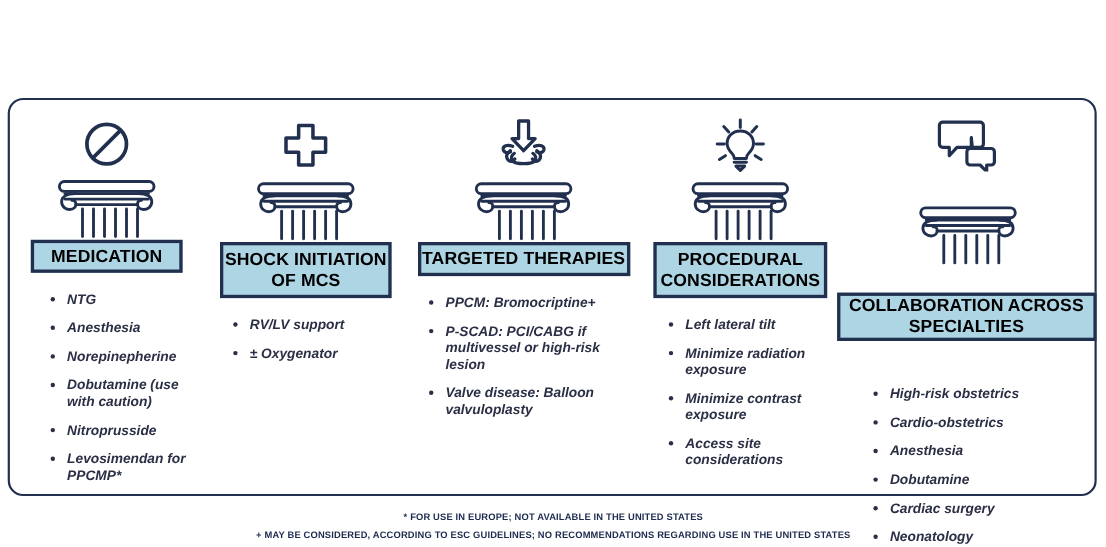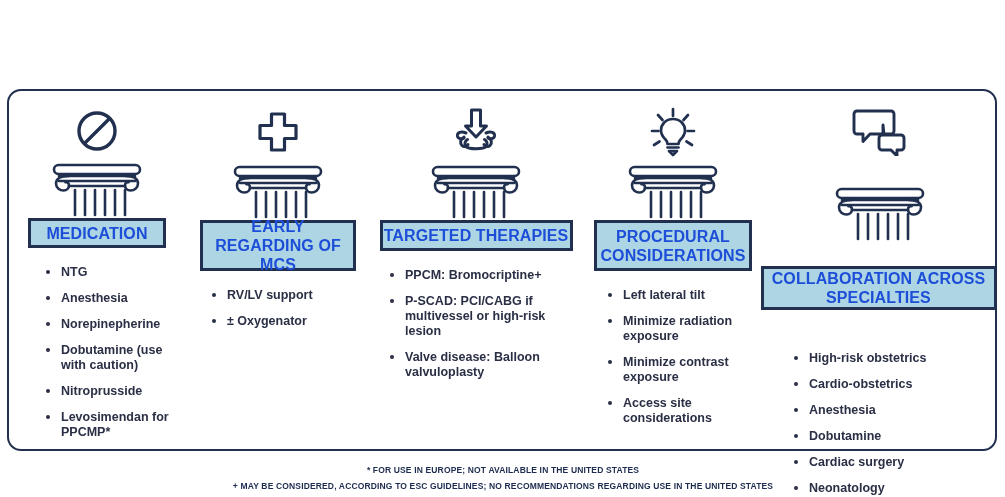--- a/index.html
+++ b/index.html
@@ -92,41 +92,42 @@
     height: 56px;
     display: flex;
     align-items: flex-start;
     justify-content: center;
   }
 
   
   .label-box {
     border: 3px solid #22304f;
     background: #aed5e4;
-    color: #1d4ed8;
+    color: #000000;
     font-weight: bold;
     text-align: center;
     line-height: 19px;
     letter-spacing: 0.1px;
     display: flex;
     align-items: center;
     justify-content: center;
   }
   .lb-1 { width: 138px; height: 31px; font-size: 16px; margin-top: 0px; }
   .lb-2 { width: 156px; height: 51px; font-size: 16px; margin-top: 0px; }
   .lb-3 { width: 193px; height: 31px; font-size: 16px; margin-top: 0px; }
   .lb-4 { width: 158px; height: 51px; font-size: 16px; margin-top: 0px; }
   .lb-5 { width: 236px; height: 51px; font-size: 16px; margin-top: 0px; margin-left: -3px; }
 
   
   .bullets {
     margin-top: 17px;
     width: 100%;
     padding-left: 0;
     list-style: none;
+    font-style: italic;
   }
   .bullets li {
     position: relative;
     color: #2a2f45;
     font-size: 12.5px;
     font-weight: bold;
     line-height: 15px;
     margin-bottom: 11px;
     padding-left: 18px;
   }
@@ -227,21 +228,21 @@
             <path d="M20 24 h56"></path>
             <path d="M26 28 v25"></path>
             <path d="M36 28 v25"></path>
             <path d="M46 28 v25"></path>
             <path d="M56 28 v25"></path>
             <path d="M66 28 v25"></path>
             <path d="M76 28 v25"></path>
           </g>
         </svg>
       </div>
-      <div class="label-box lb-2">EARLY REGARDING OF MCS</div>
+      <div class="label-box lb-2">SHOCK INITIATION OF MCS</div>
       <ul class="bullets bl-2">
         <li><span class="dot"></span><span>RV/LV support</span></li>
         <li><span class="dot"></span><span>± Oxygenator</span></li>
       </ul>
     </div>
 
     <div class="col col-3">
       <div class="iconwrap">
         <svg width="52" height="52" viewBox="0 0 52 52">
           <g fill="none" stroke="#22304f" stroke-width="3" stroke-linejoin="round" stroke-linecap="round">

